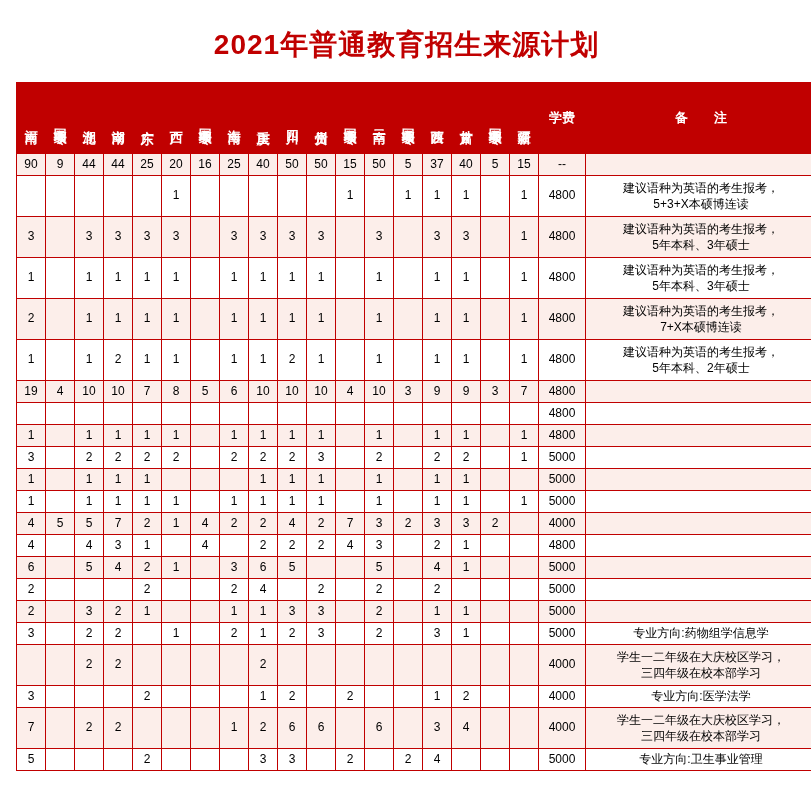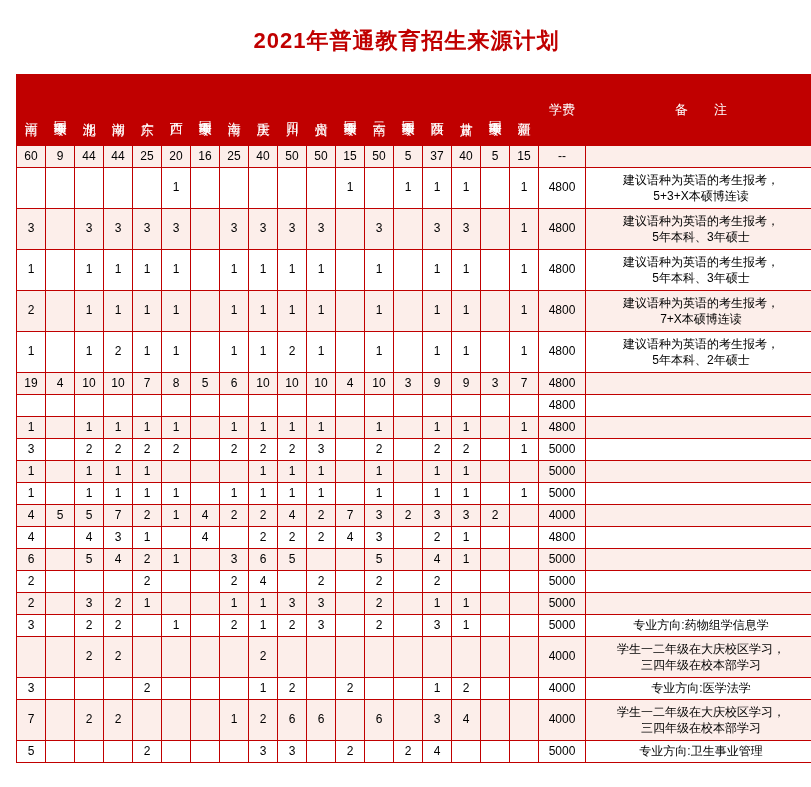--- a/index.html
+++ b/index.html
@@ -6,21 +6,21 @@
   body{
     width:811px;height:787px;
     background:#ffffff;
     font-family:"Liberation Sans","DejaVu Sans",sans-serif;
     color:#000;
     overflow:hidden;
   }
   #title{
     text-align:center;
     color:#c00000;
-    font-size:22px;
+    font-size:28px;
     font-weight:bold;
     letter-spacing:1px;
     padding:26px 0 18px 2px;
   }
   table{
     border-collapse:collapse;
     margin:0 16px;
     width:779px;
     table-layout:fixed;
   }
@@ -30,21 +30,21 @@
     font-size:12px;
     padding:0;
     height:19px;
     line-height:1.15;
     color:#000;
   }
   thead th{
     background:#c00000;
     color:#ffffff;
     font-size:13px;
-    font-weight:normal;
+    font-weight:bold;
     height:70px;
     vertical-align:middle;
   }
   .vert{
     writing-mode:vertical-rl;
     text-orientation:upright;
     letter-spacing:1px;
     display:inline-block;
     line-height:1.05;
     font-size:13px;
@@ -88,21 +88,21 @@
         <th class="h-prov"><span class="vert">陕西</span></th>
         <th class="h-prov"><span class="vert">甘肃</span></th>
         <th class="h-prov"><span class="vert">国家专项</span></th>
         <th class="h-prov"><span class="vert">新疆</span></th>
         <th class="h-fee"><span>学费</span></th>
         <th class="h-note"><span>备　　注</span></th>
       </tr>
   </thead>
   <tbody id="body">
       <tr>
-        <td>60</td>
+        <td>90</td>
         <td>9</td>
         <td>44</td>
         <td>44</td>
         <td>25</td>
         <td>20</td>
         <td>16</td>
         <td>25</td>
         <td>40</td>
         <td>50</td>
         <td>50</td>

